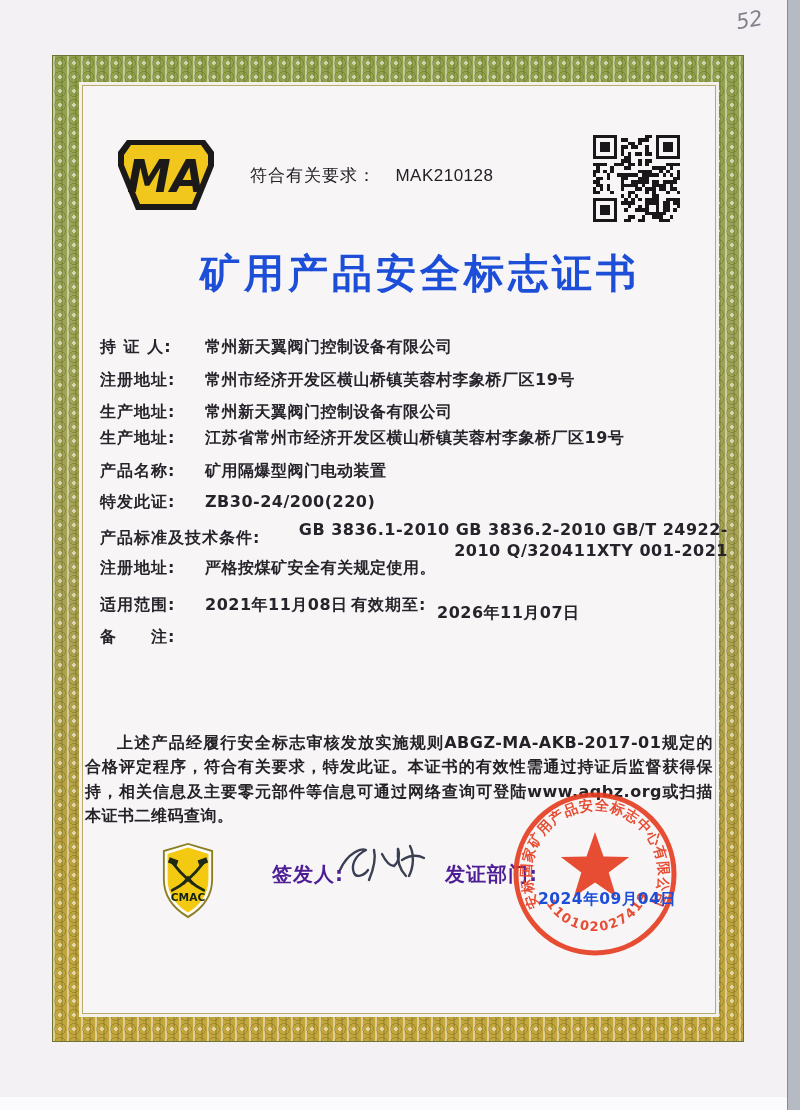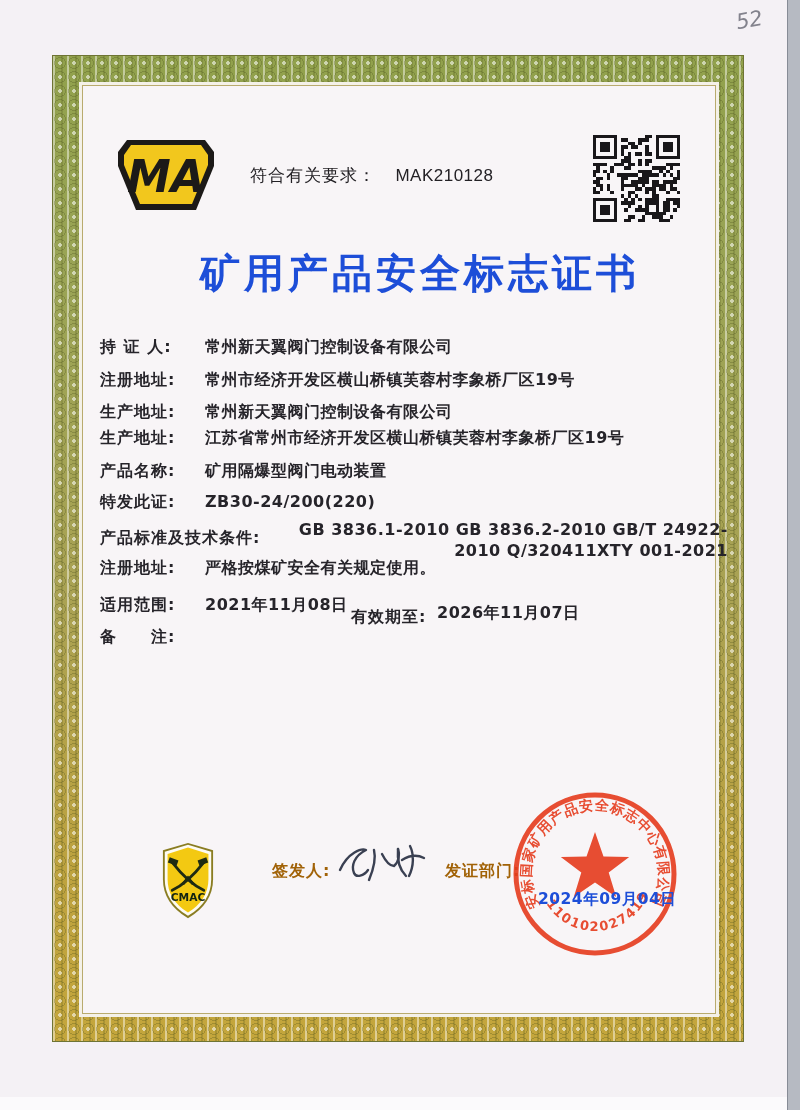--- a/index.html
+++ b/index.html
@@ -29,30 +29,30 @@
     color:#1d4ed8;letter-spacing:4px;}
 
   
   .row{position:absolute;left:100px;width:616px;font-size:16px;color:#26242a;font-weight:700;}
   .row .lbl{position:absolute;left:0;top:0;white-space:nowrap;letter-spacing:1px;}
   .row .val{position:absolute;left:105px;top:0;white-space:nowrap;letter-spacing:.5px;text-align:right;}
   .r0{top:337px}.r1{top:370px}.r2{top:402px}.r3{top:428px}.r4{top:461px}.r5{top:492px}
   .r6{top:519px}.r6 .lbl{top:9px}.r6 .val{left:188px;width:440px;white-space:normal;line-height:21px;word-break:break-all;}
   .r7{top:558px}
   .row-dates{top:595px}
-  .row-dates .lbl2{position:absolute;left:251px;top:12px;letter-spacing:1px;}
+  .row-dates .lbl2{position:absolute;left:251px;top:0;letter-spacing:1px;}
   .row-dates .val2{position:absolute;left:337px;top:8px;letter-spacing:.5px;}
   .row-remark{top:627px}
 
   .statement{position:absolute;left:85px;top:731px;width:628px;font-size:16px;line-height:24.3px;
     font-weight:700;color:#242227;text-align:justify;text-indent:2em;letter-spacing:.5px;}
 
   
   .cmac{position:absolute;left:153px;top:842px;}
-  .signer-label,.issuer-label{position:absolute;top:861px;font-size:16px;font-weight:700;color:#a16207;letter-spacing:1px;}
+  .signer-label,.issuer-label{position:absolute;top:861px;font-size:20px;font-weight:700;color:#4c1d95;letter-spacing:1px;}
   .signer-label{left:272px}.issuer-label{left:445px}
   .signature{position:absolute;left:336px;top:840px;}
 
   .stamp{position:absolute;left:495px;top:776px;width:200px;height:196px;}
   .stamp-date{position:absolute;left:538px;top:889px;font-size:15.5px;font-weight:800;color:#1d4ed8;letter-spacing:.5px;z-index:3;}
 </style>
 </head>
 <body>
 
 <div class="page">
@@ -118,20 +118,21 @@
   <div class="row row-dates">
     <span class="lbl">适用范围:</span>
     <span class="val">2021年11月08日</span>
     <span class="lbl2">有效期至:</span>
     <span class="val2">2026年11月07日</span>
   </div>
   <div class="row row-remark">
     <span class="lbl">备　　注:</span>
   </div>
 
+  <div class="statement">上述产品经履行安全标志审核发放实施规则ABGZ-MA-AKB-2017-01规定的合格评定程序，符合有关要求，特发此证。本证书的有效性需通过持证后监督获得保持，相关信息及主要零元部件等信息可通过网络查询可登陆www.aqbz.org或扫描本证书二维码查询。</div>
 
   <svg class="cmac" width="70" height="78" viewBox="0 0 64 84">
     <path d="M32,1 L59,9 V40 Q59,66 32,82 Q5,66 5,40 V9 Z" fill="#8a7d22"></path>
     <path d="M32,3 L57,10.5 V40 Q57,64.5 32,79.5 Q7,64.5 7,40 V10.5 Z" fill="#fdfbf2"></path>
     <path d="M32,6 L54,13 V40 Q54,62 32,76 Q10,62 10,40 V13 Z" fill="#f3c912"></path>
     <g stroke="#1e2a12" stroke-width="3" stroke-linecap="round" fill="none">
       <path d="M15,22 Q32,44 49,52"></path>
       <path d="M49,22 Q32,44 15,52"></path>
     </g>
     <g fill="#1e2a12">

